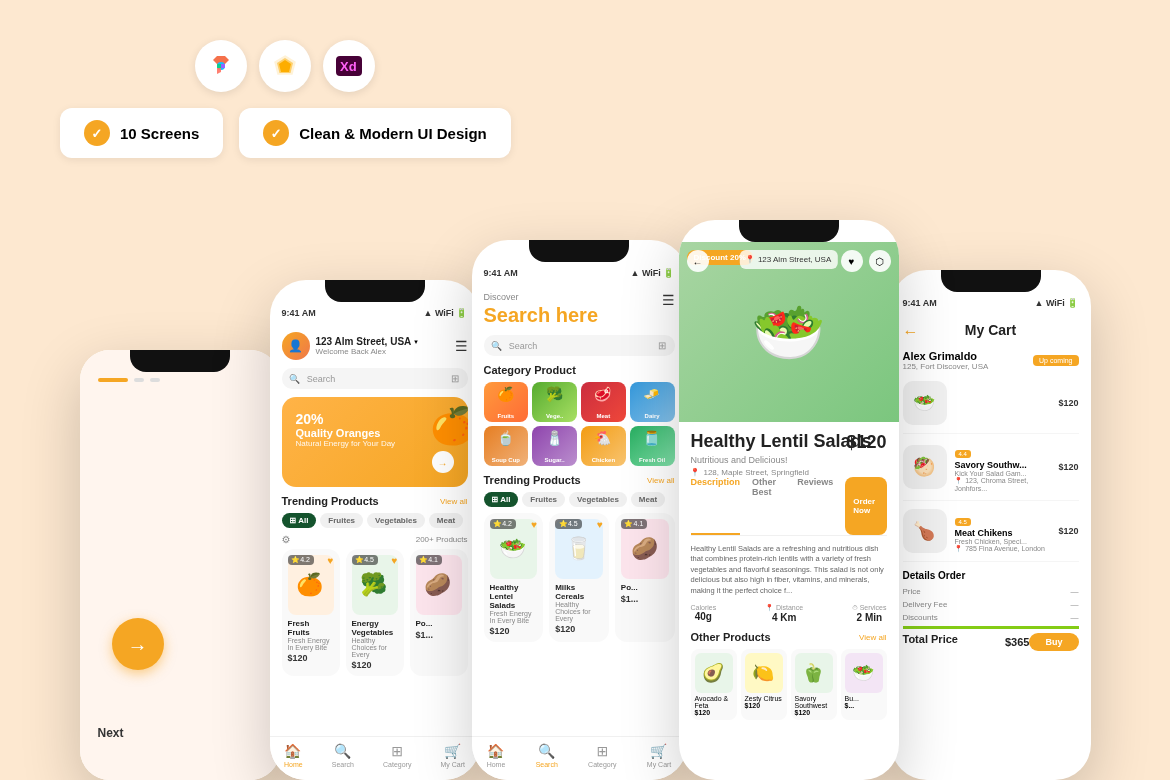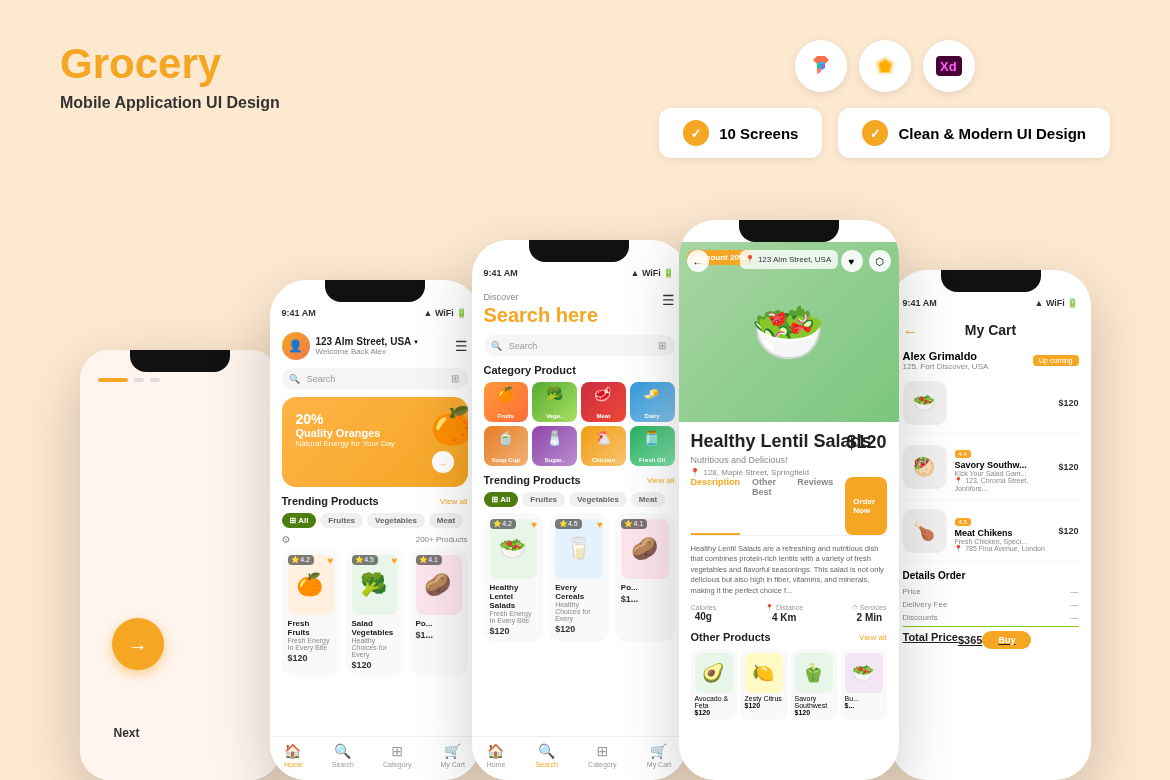--- a/index.html
+++ b/index.html
@@ -271,21 +271,21 @@
       gap: 4px;
       margin-bottom: 6px;
     }
     .chip {
       padding: 3px 8px;
       border-radius: 20px;
       font-size: 8px;
       font-weight: 600;
     }
     .chip-active {
-      background: #4d7c0f;
+      background: #14532d;
       color: white;
     }
     .chip-inactive {
       background: #f0f0f0;
       color: #666;
     }
     .products-row {
       display: flex;
       gap: 6px;
     }
@@ -594,28 +594,27 @@
     .detail-row {
       display: flex;
       justify-content: space-between;
       font-size: 8px;
       color: #888;
       margin-bottom: 4px;
       text-align: right;
     }
     .total-row {
       display: flex;
-      justify-content: flex-start;
+      justify-content: space-between;
       font-size: 11px;
       font-weight: 700;
       color: #222;
       margin-top: 4px;
       padding-top: 4px;
-      border-top: 1px solid #84cc16;
-      text-decoration: underline;
+      border-top: 3px solid #84cc16;
     }
     .buy-button {
       background: #f5a623;
       color: white;
       border-radius: 10px;
       padding: 4px 16px;
       font-size: 9px;
       font-weight: 700;
     }
     .address-badge {
@@ -670,24 +669,20 @@
       align-items: center;
       justify-content: center;
       font-size: 18px;
       margin-bottom: 2px;
     }
   </style>
 </head>
 <body>
 
 <div class="header">
-  <div class="brand-section">
-    <div class="brand-title">Grocery</div>
-    <div class="brand-subtitle">Mobile Application UI Design</div>
-  </div>
   <div class="right-header">
     <div class="tool-icons">
       <div class="tool-icon-circle">
         <svg width="24" height="24" viewBox="0 0 24 24" fill="none">
           <path d="M8 2h8l4 4-4 4H8L4 6l4-4z" fill="#F24E1E" opacity="0.8"></path>
           <circle cx="12" cy="12" r="4" fill="#1ABCFE"></circle>
           <path d="M8 10h4v4H8z" fill="#0ACF83" opacity="0.9"></path>
           <path d="M8 14h4v4l-4 2v-6z" fill="#FF7262" opacity="0.9"></path>
           <path d="M12 10h4v4h-4z" fill="#A259FF" opacity="0.9"></path>
         </svg>
@@ -727,21 +722,21 @@
       <div style="height:18px;"></div>
       <div style="display:flex;gap:6px;margin-bottom:10px;padding-left:8px;">
         <div style="width:30px;height:4px;background:#f5a623;border-radius:2px;"></div>
         <div style="width:10px;height:4px;background:#ddd;border-radius:2px;"></div>
         <div style="width:10px;height:4px;background:#ddd;border-radius:2px;"></div>
       </div>
 
       <div style="position:absolute;bottom:60px;left:16px;">
         <div class="next-button">→</div>
       </div>
-      <div style="position:absolute;bottom:40px;left:34px;font-size:12px;font-weight:700;color:#333;">Next</div>
+      <div style="position:absolute;bottom:40px;left:18px;font-size:12px;font-weight:700;color:#333;">Next</div>
     </div>
   </div>
 
   <div class="phone phone2">
     <div class="phone-notch"></div>
     <div style="padding:28px 12px 50px 12px;height:100%;overflow:hidden;position:relative;">
       <div class="phone-status" style="padding:0 0 6px 0;">
         <span>9:41 AM</span>
         <span>▲ WiFi 🔋</span>
       </div>
@@ -797,21 +792,21 @@
           <span class="rating-badge">⭐4.2</span>
           <span class="heart-icon">♥</span>
           <div class="product-name">Fresh Fruits</div>
           <div class="product-desc">Fresh Energy In Every Bite</div>
           <div class="product-price">$120</div>
         </div>
         <div class="product-card">
           <div class="product-img" style="background:#e8f5e9;">🥦</div>
           <span class="rating-badge">⭐4.5</span>
           <span class="heart-icon">♥</span>
-          <div class="product-name">Salad Vegetables</div>
+          <div class="product-name">Energy Vegetables</div>
           <div class="product-desc">Healthy Choices for Every</div>
           <div class="product-price">$120</div>
         </div>
         <div class="product-card">
           <div class="product-img" style="background:#fce4ec;">🥔</div>
           <span class="rating-badge">⭐4.1</span>
           <div class="product-name">Po...</div>
           <div class="product-price">$1...</div>
         </div>
       </div>
@@ -913,21 +908,21 @@
           <span class="rating-badge">⭐4.2</span>
           <span class="heart-icon">♥</span>
           <div class="product-name">Healthy Lentel Salads</div>
           <div class="product-desc">Fresh Energy In Every Bite</div>
           <div class="product-price">$120</div>
         </div>
         <div class="product-card">
           <div class="product-img" style="background:#e3f2fd;">🥛</div>
           <span class="rating-badge">⭐4.5</span>
           <span class="heart-icon">♥</span>
-          <div class="product-name">Every Cereals</div>
+          <div class="product-name">Milks Cereals</div>
           <div class="product-desc">Healthy Choices for Every</div>
           <div class="product-price">$120</div>
         </div>
         <div class="product-card">
           <div class="product-img" style="background:#fce4ec;">🥔</div>
           <span class="rating-badge">⭐4.1</span>
           <div class="product-name">Po...</div>
           <div class="product-price">$1...</div>
         </div>
       </div>

